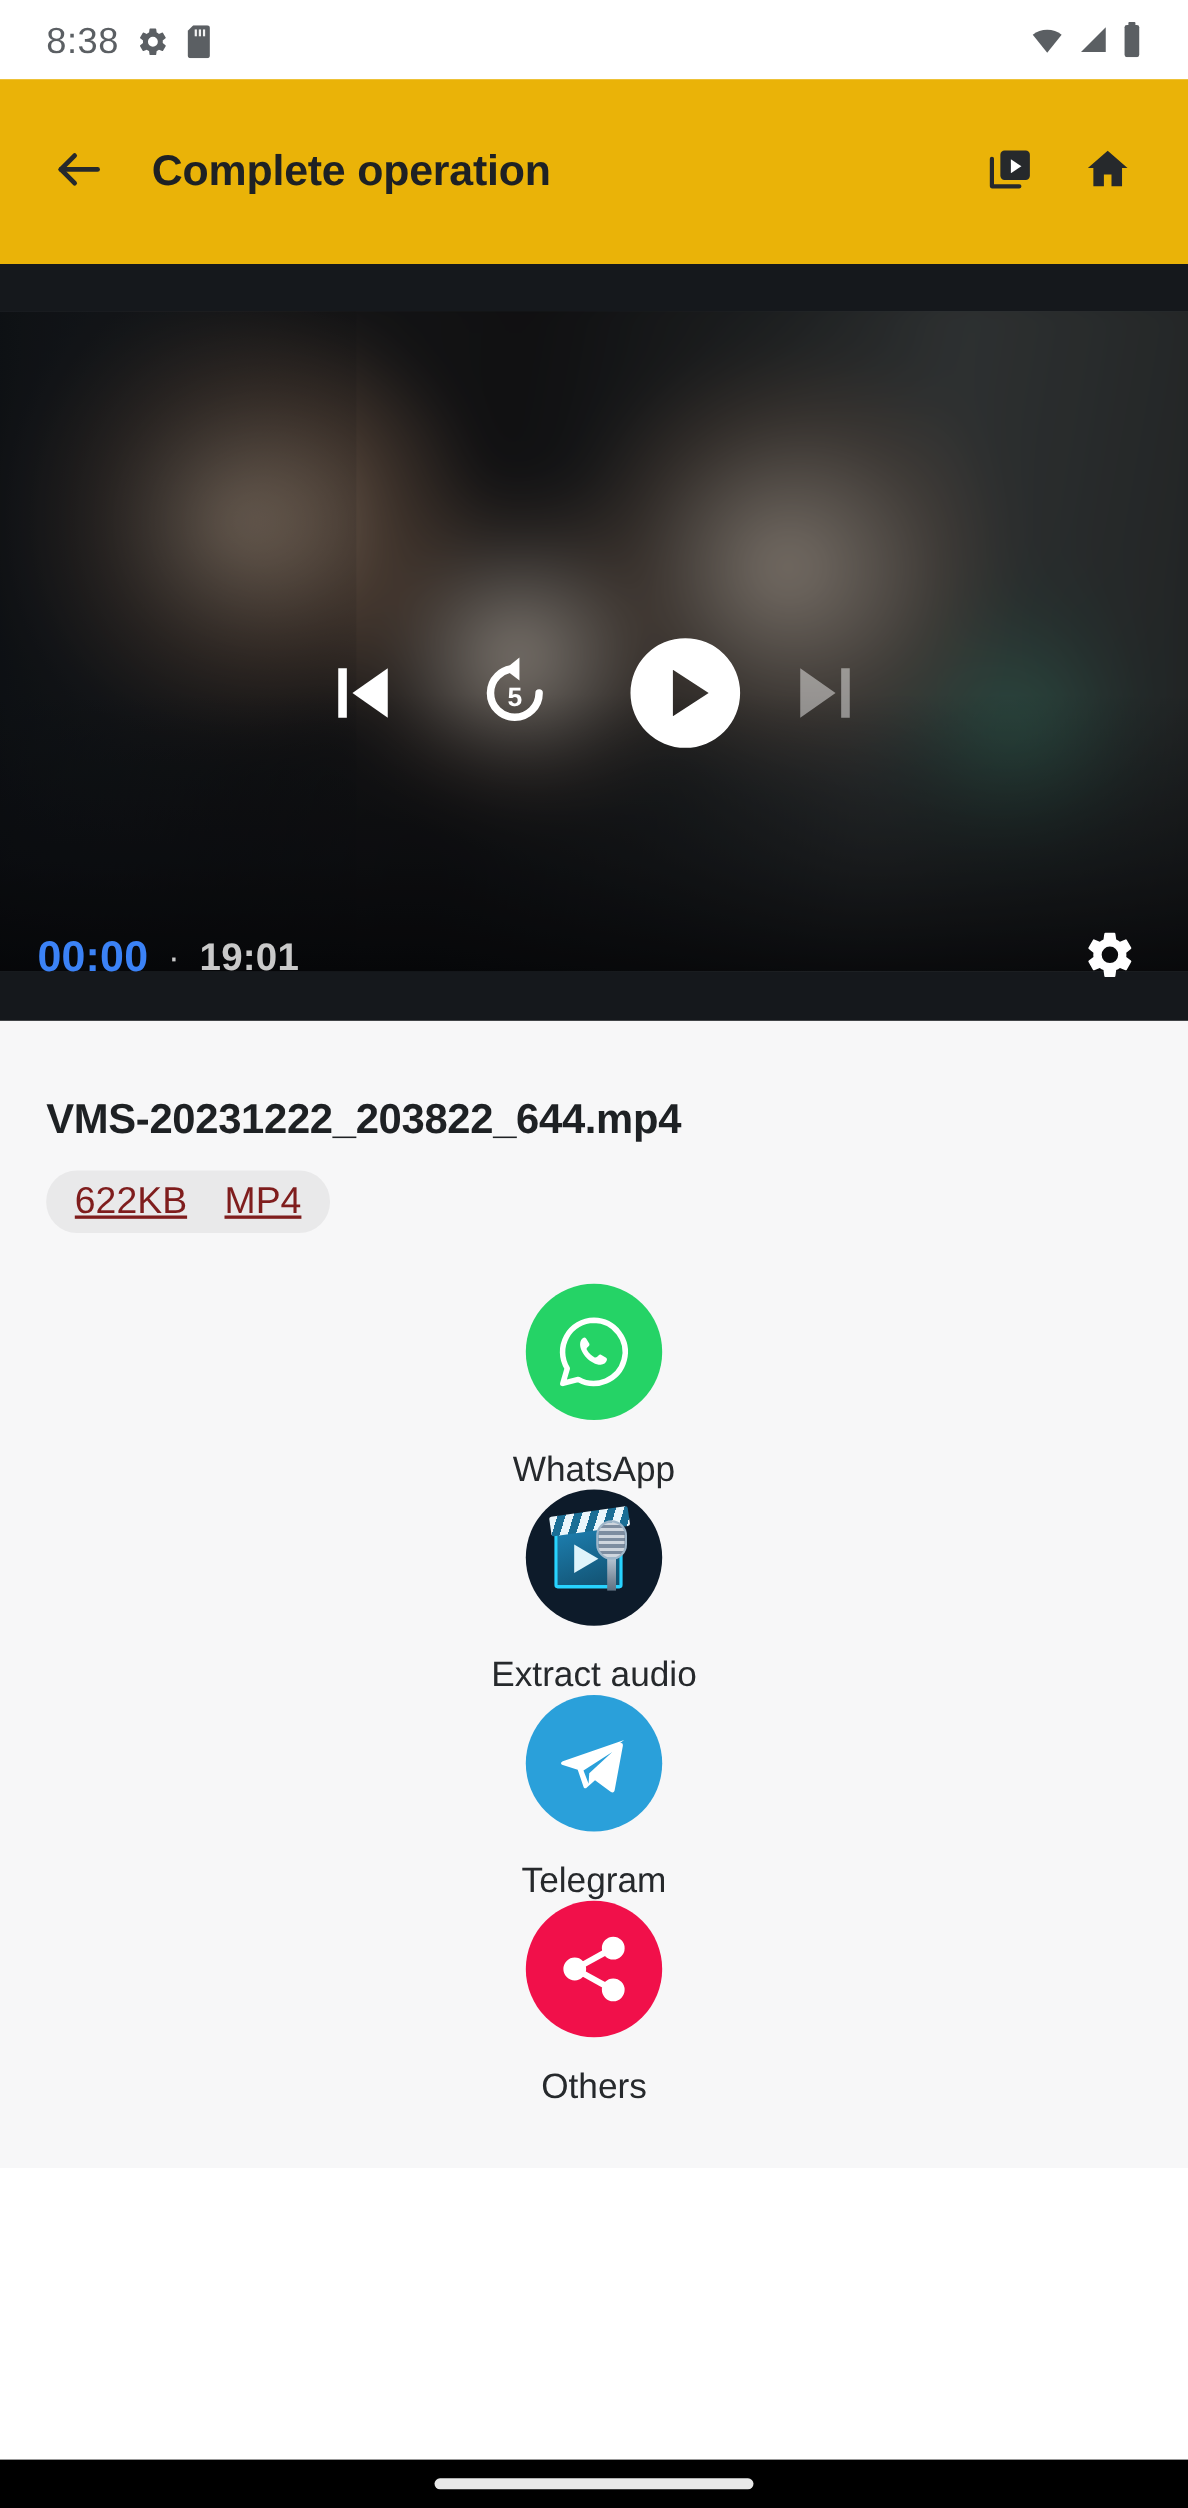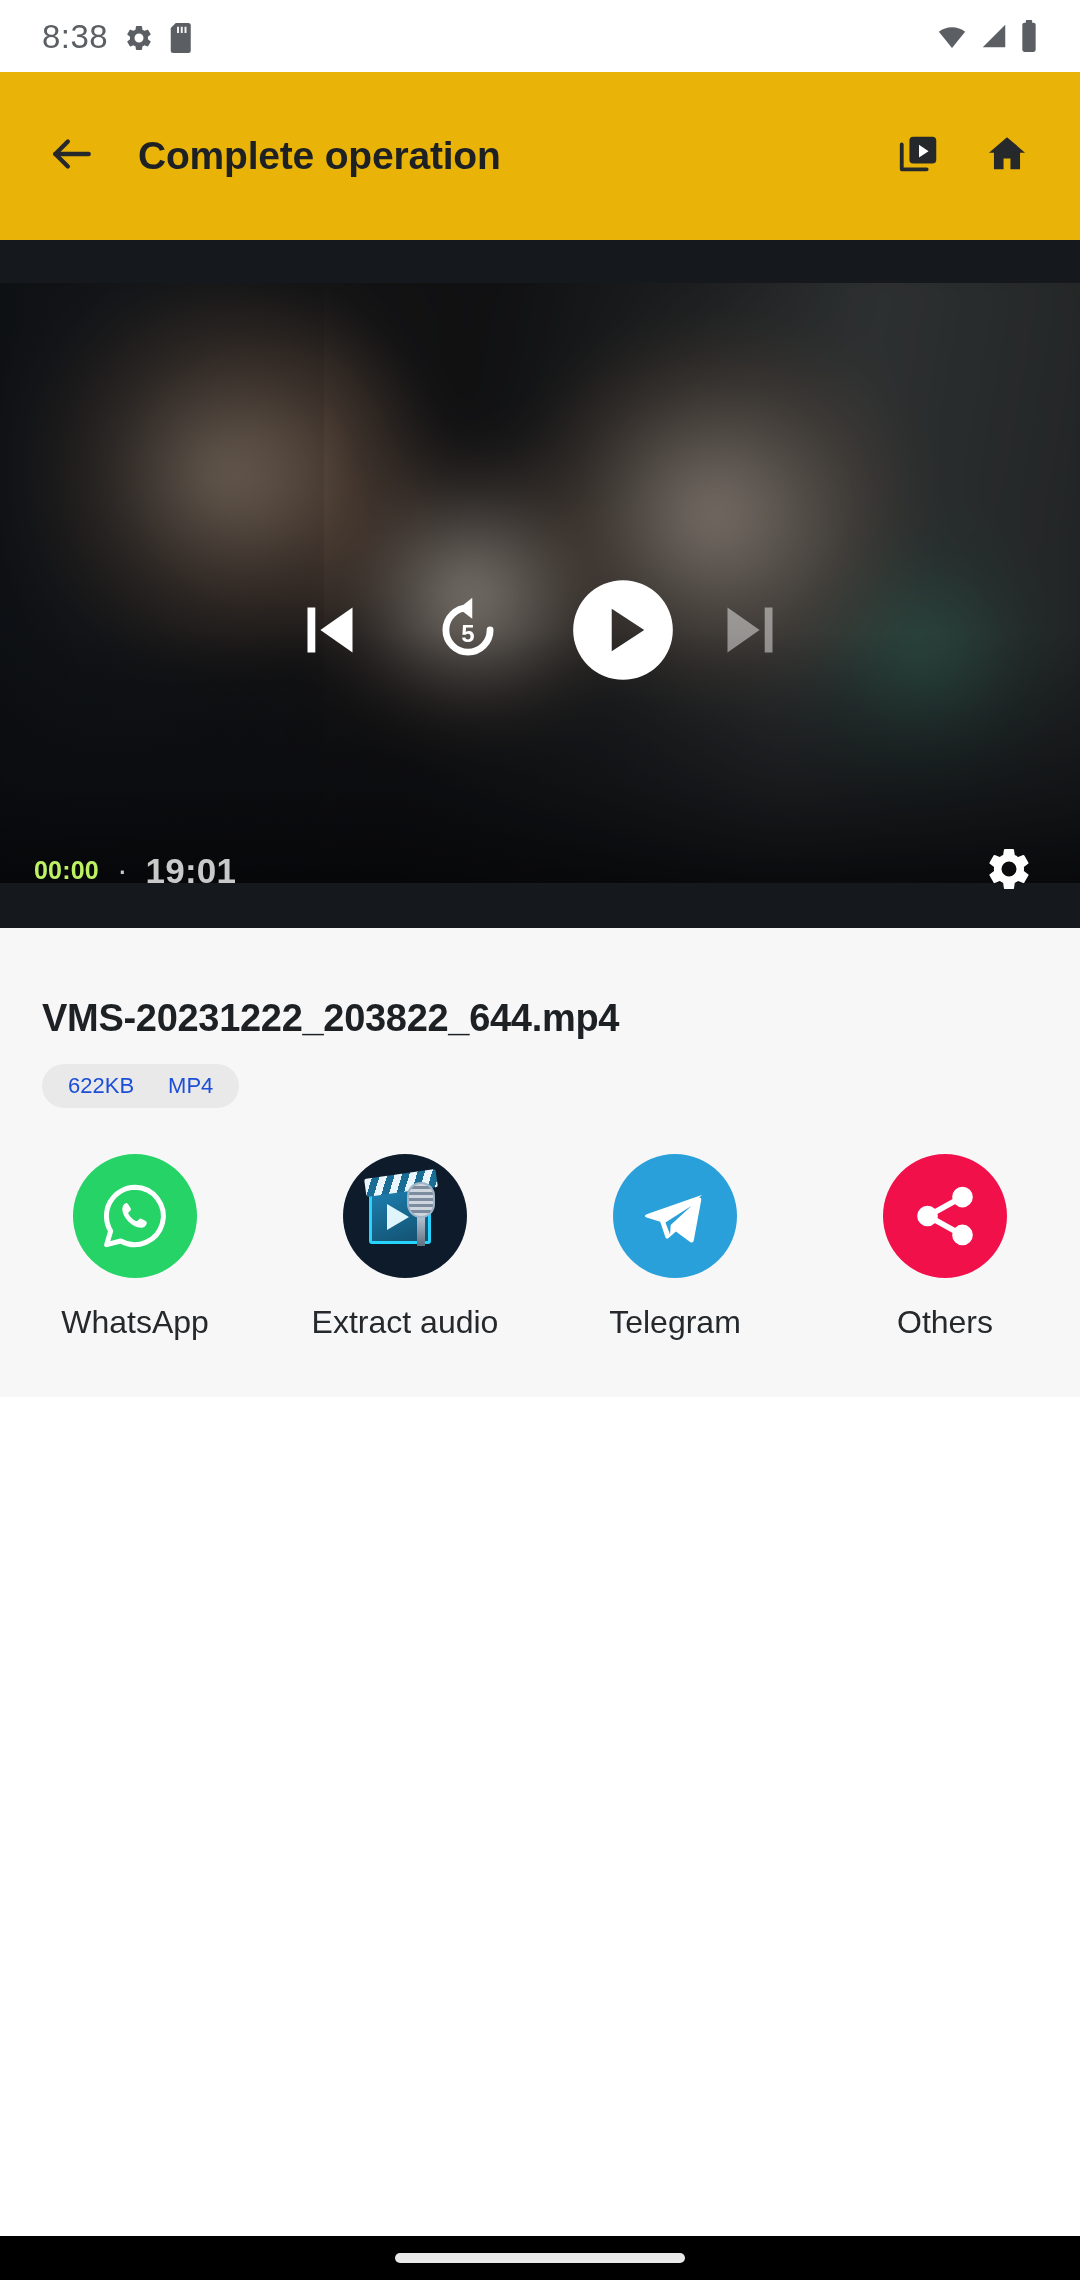--- a/index.html
+++ b/index.html
@@ -161,23 +161,23 @@
     left: 0;
     right: 0;
     bottom: 0;
     height: 115px;
     display: flex;
     align-items: center;
     padding: 0 30px 0 34px;
     box-sizing: border-box;
   }
   .time-current {
-    font-size: 25px;
+    font-size: 39px;
     font-weight: bold;
-    color: #bef264;
+    color: #3b82f6;
     letter-spacing: 0.2px;
   }
   .time-sep {
     font-size: 32px;
     color: #c8c8c8;
     margin: 0 18px;
   }
   .time-total {
     font-size: 35px;
     font-weight: bold;
@@ -213,27 +213,29 @@
   .meta-pill {
     display: inline-flex;
     align-items: center;
     gap: 34px;
     background: #e9e9ea;
     border-radius: 28px;
     padding: 9px 26px;
     margin: 24px 0 0 42px;
   }
   .meta-text {
-    font-size: 22px;
-    color: #1d4ed8;
+    font-size: 34px;
+    color: #7f1d1d;
+    text-decoration: underline;
   }
   .targets {
     display: flex;
     margin-top: 46px;
     padding: 0 0 0 0;
+    flex-direction: column;
   }
   .target {
     flex: 1 1 0;
     display: flex;
     flex-direction: column;
     align-items: center;
     cursor: pointer;
   }
   .target-circle {
     width: 124px;

